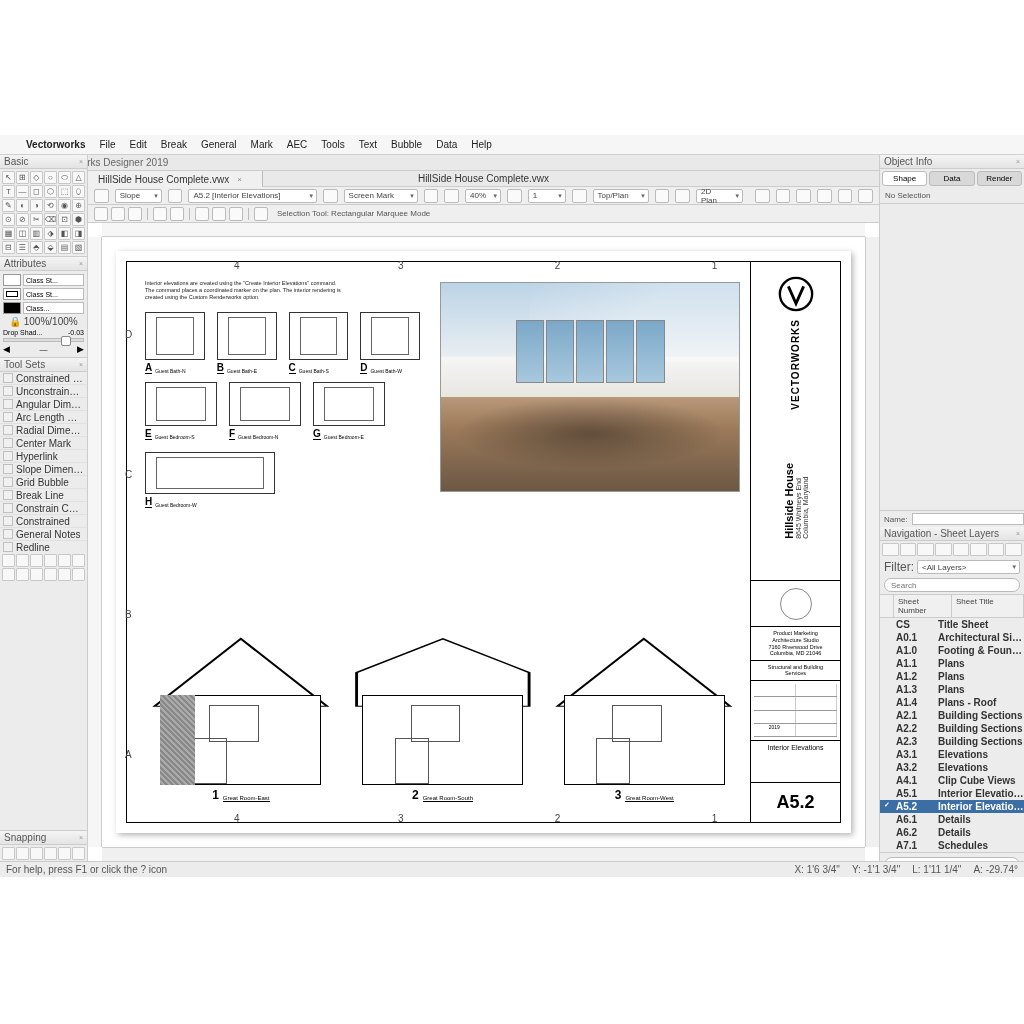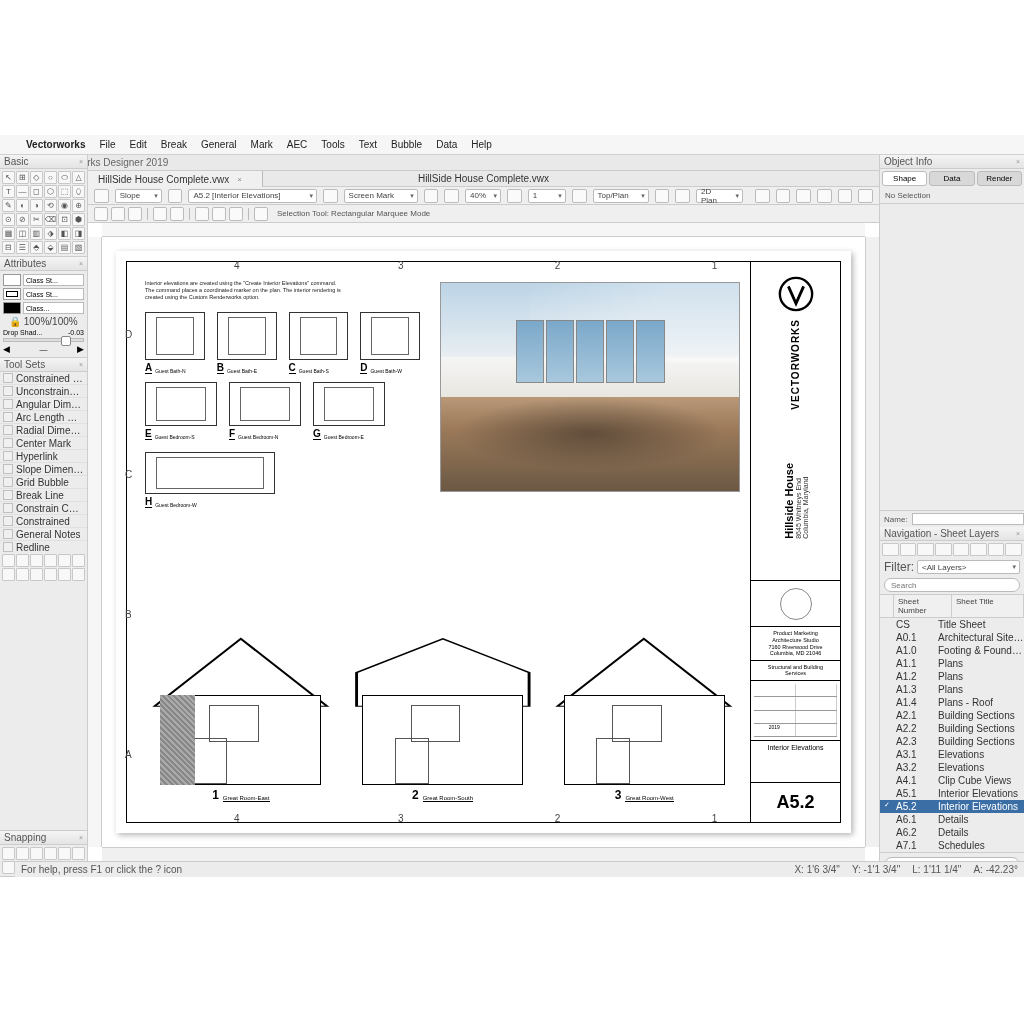--- a/index.html
+++ b/index.html
@@ -64,21 +64,21 @@
 .name-row input{flex:1;height:12px;border:1px solid #bbb;font-size:8px;}
 .nav-toolbar{display:grid;grid-template-columns:repeat(8,1fr);gap:1px;padding:2px;}
 .nav-filter{display:flex;align-items:center;gap:3px;padding:2px 4px;}
 .nav-filter label{font-size:12px;color:#555;}
 .nav-filter .vb-drop{flex:1;}
 .nav-search{padding:2px 4px;}
 .nav-search input{width:100%;height:14px;border:1px solid #bbb;border-radius:7px;padding:0 6px;font-size:8px;}
 .nav-headers{display:flex;background:#f0f0f0;border-top:1px solid #ccc;border-bottom:1px solid #ccc;}
 .nav-hcell{font-size:8px;color:#444;padding:2px 4px;border-right:1px solid #ccc;}
 .nav-hcell.n{width:58px;}
-.nav-list{overflow:hidden;}
+.nav-list{overflow:hidden;font-weight:bold;}
 .nav-item{display:flex;font-size:8px;color:#333;padding:1px 0;}
 .nav-item.sel{background:#3b6ea5;color:#fff;}
 .nav-chk{width:14px;text-align:center;font-size:7px;}
 .nav-num{width:44px;padding-left:2px;}
 .nav-title{flex:1;white-space:nowrap;overflow:hidden;text-overflow:ellipsis;}
 .right-search{margin-top:auto;padding:4px;}
 .right-search input{width:100%;height:16px;border:1px solid #bbb;border-radius:8px;padding:0 8px;font-size:9px;}
 
 .drawing{position:absolute;top:223px;left:88px;right:145px;bottom:163px;background:#fff;overflow:hidden;}
 .rulers{position:absolute;inset:0;}
@@ -139,21 +139,21 @@
 .roof{position:absolute;top:0;left:0;right:0;height:50%;}
 .roof svg{width:100%;height:100%;}
 .walls{position:absolute;top:40%;left:8%;right:8%;bottom:0;border:1.5px solid #000;background:#fff;}
 .walls::before{content:"";position:absolute;left:30%;top:10%;width:30%;height:40%;border:1px solid #555;}
 .walls::after{content:"";position:absolute;left:20%;bottom:0;width:20%;height:50%;border:1px solid #555;}
 .stone{position:absolute;top:40%;left:8%;width:18%;bottom:0;background:repeating-linear-gradient(45deg,#888 0 2px,#aaa 2px 4px);}
 .elev-big-label{display:flex;align-items:flex-end;gap:4px;margin-top:3px;justify-content:center;}
 .elev-big-num{font-size:12px;font-weight:600;}
 .elev-big-name{font-size:6px;border-bottom:1px solid #000;}
 
-.statusbar{position:absolute;left:15px;right:0;bottom:147px;height:16px;background:#ececec;border-top:1px solid #ccc;display:flex;align-items:center;padding:0 6px;font-size:8px;color:#555;}
+.statusbar{position:absolute;left:0;right:0;bottom:147px;height:16px;background:#ececec;border-top:1px solid #ccc;display:flex;align-items:center;padding:0 6px;font-size:8px;color:#555;}
 .statusbar .help{flex:1;}
 .statusbar .coord{margin-left:12px;}
 </style>
 </head>
 <body>
 
 <div class="letterbox lt"></div>
 <div class="letterbox lb"></div>
 
 <div class="menubar">
@@ -745,14 +745,14 @@
       </div>
     </div>
   </div>
 </div>
 
 <div class="statusbar">
   <span class="help">For help, press F1 or click the ? icon</span>
   <span class="coord">X:  1'6 3/4"</span>
   <span class="coord">Y:  -1'1 3/4"</span>
   <span class="coord">L:  1'11 1/4"</span>
-  <span class="coord">A:  -42.23°</span>
+  <span class="coord">A:  -29.74°</span>
 </div>
 
 </body></html>

